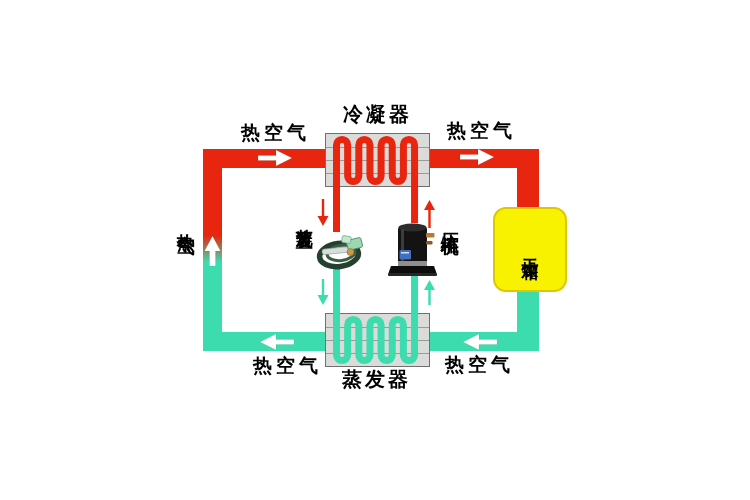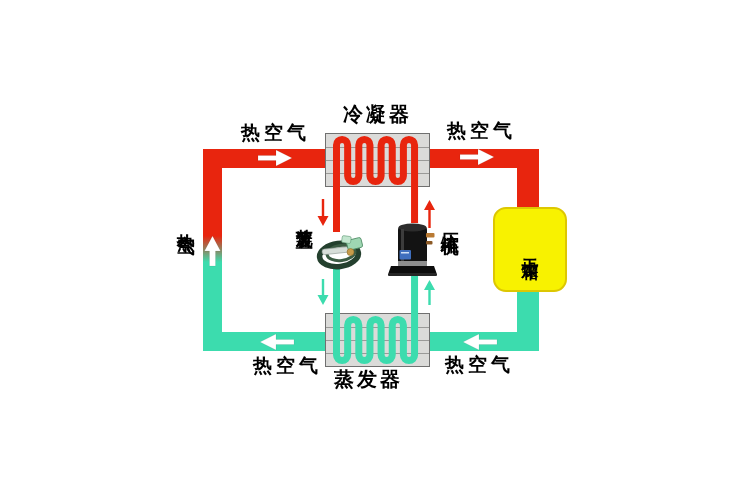--- a/index.html
+++ b/index.html
@@ -51,21 +51,21 @@
   .white-arrow{fill:#ffffff;stroke:rgba(0,0,0,0.12);stroke-width:0.6;}
   .arrow-hot{fill:var(--hot-pipe);}
   .arrow-cold{fill:var(--cold-pipe);}
 
   .label{
     position:absolute;z-index:5;font-weight:bold;color:var(--text);
     white-space:nowrap;line-height:1.1;
   }
   .vtext{writing-mode:vertical-rl;text-orientation:upright;font-weight:bold;}
   .lbl-condenser{left:325px;top:103px;width:105px;text-align:center;font-size:20px;letter-spacing:3px;}
-  .lbl-evaporator{left:334px;top:368px;width:105px;text-align:left;font-size:20px;letter-spacing:3px;}
+  .lbl-evaporator{left:306px;top:368px;width:105px;text-align:right;font-size:20px;letter-spacing:3px;}
   .lbl-hot-tl{left:241px;top:123px;font-size:19px;letter-spacing:4px;}
   .lbl-hot-tr{left:447px;top:121px;font-size:19px;letter-spacing:4px;}
   .lbl-hot-bl{left:253px;top:356px;font-size:19px;letter-spacing:4px;}
   .lbl-hot-br{left:445px;top:355px;font-size:19px;letter-spacing:4px;}
   .lbl-hot-left{left:175px;top:220px;font-size:18px;letter-spacing:1px;}
   .lbl-throttle{left:294px;top:215px;font-size:17px;letter-spacing:1px;}
   .lbl-compressor{left:439px;top:218px;font-size:18px;letter-spacing:2px;}
 </style>
 </head>
 <body>

